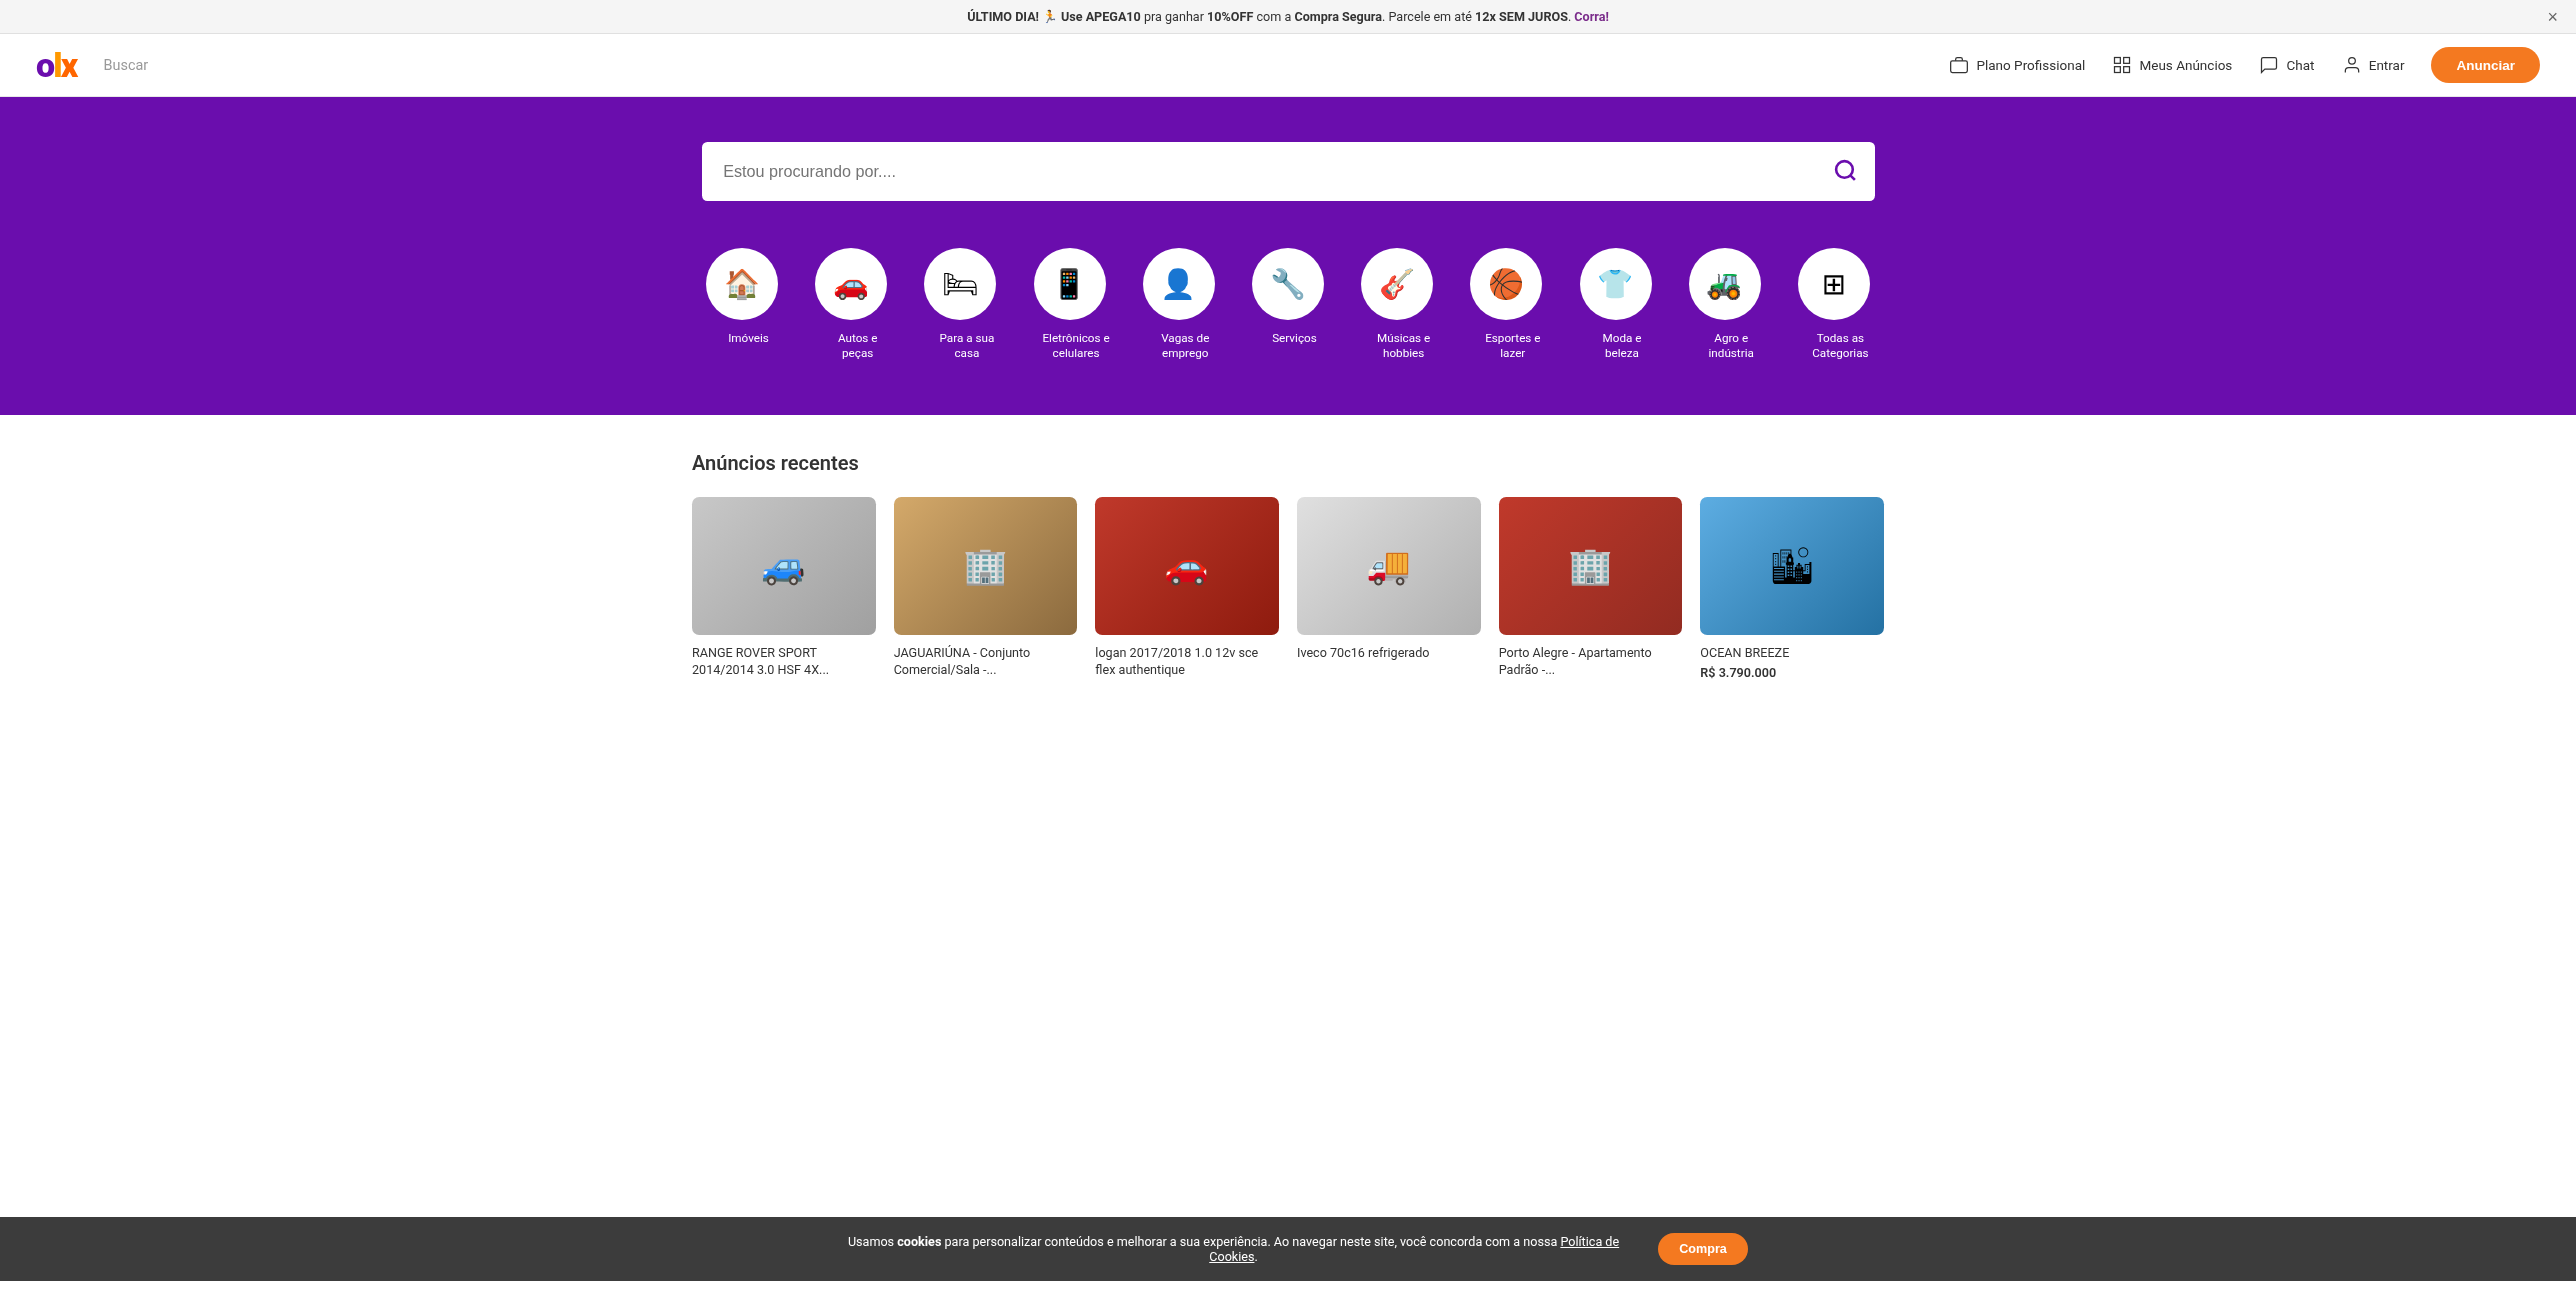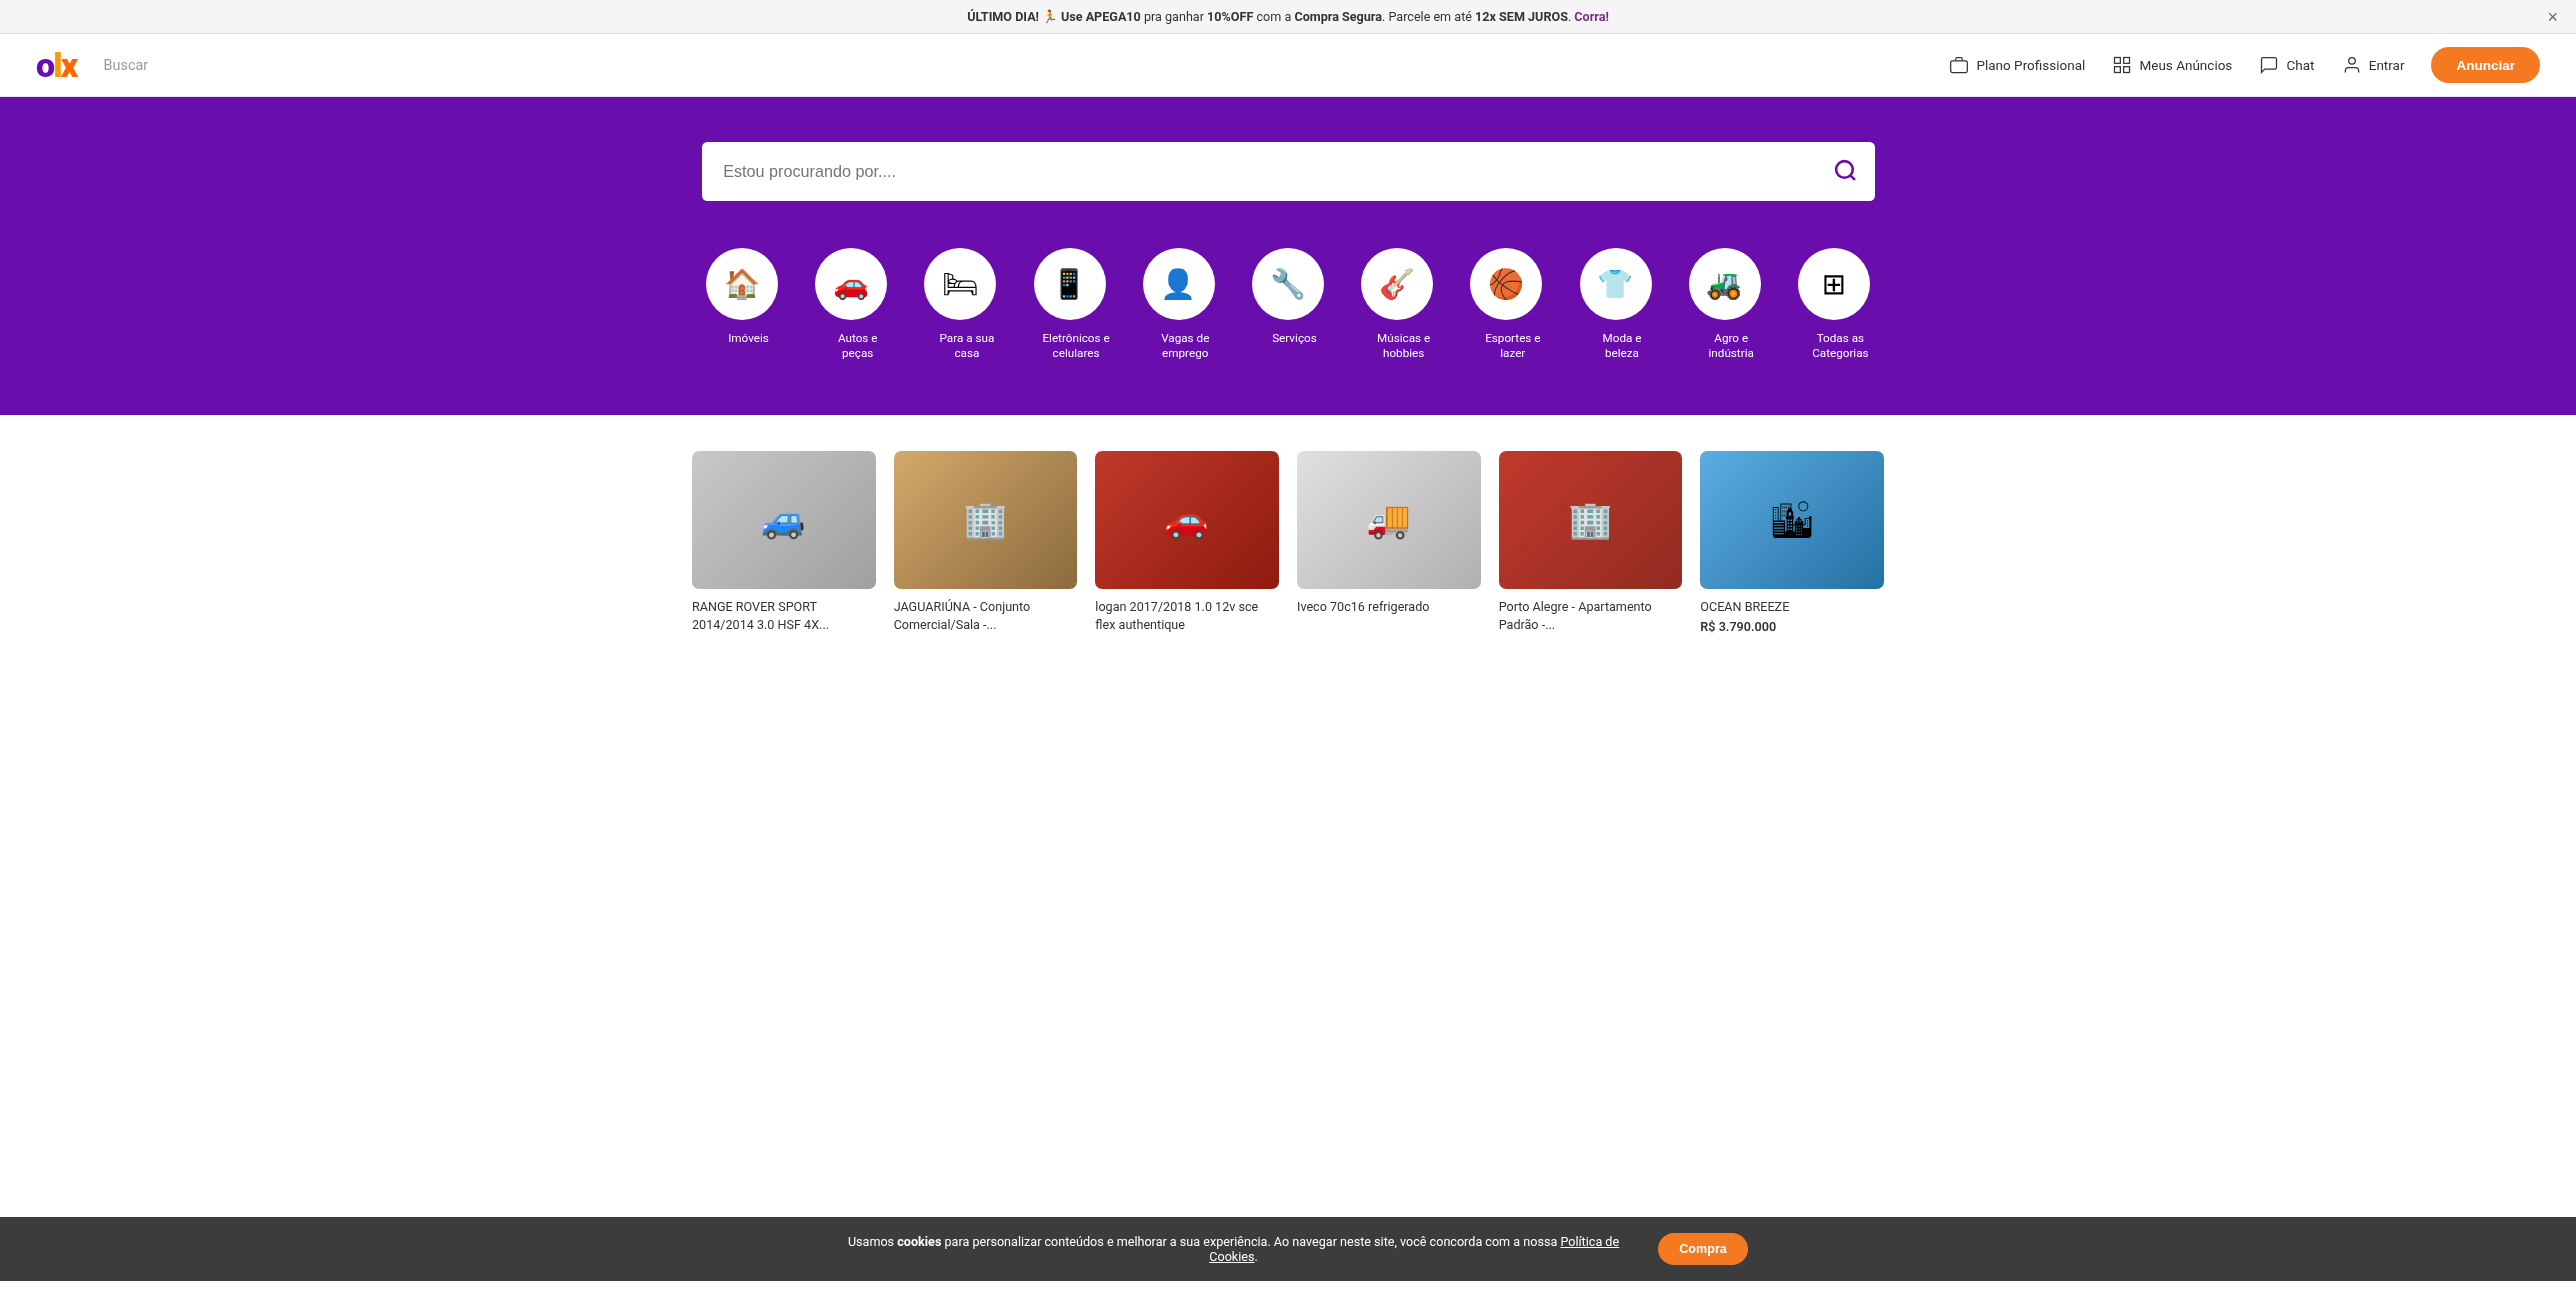--- a/index.html
+++ b/index.html
@@ -365,20 +365,21 @@
       <div class="category-item">
     <div class="category-circle">
       <span style="font-size:29px;">⊞</span>
     </div>
     <span class="category-label">Todas as Categorias</span>
   </div>
     </div>
 </section>
 
 <section class="recent-section">
+  <h2 class="section-title">Anúncios recentes</h2>
   <div class="listings-grid">
   <div class="listing-card">
     <div class="listing-image car-img-1">
       <div class="placeholder-img">🚙</div>
     </div>
     <div class="listing-title">RANGE ROVER SPORT 2014/2014 3.0 HSF 4X...</div>
 
   </div>
       <div class="listing-card">
     <div class="listing-image car-img-2">

